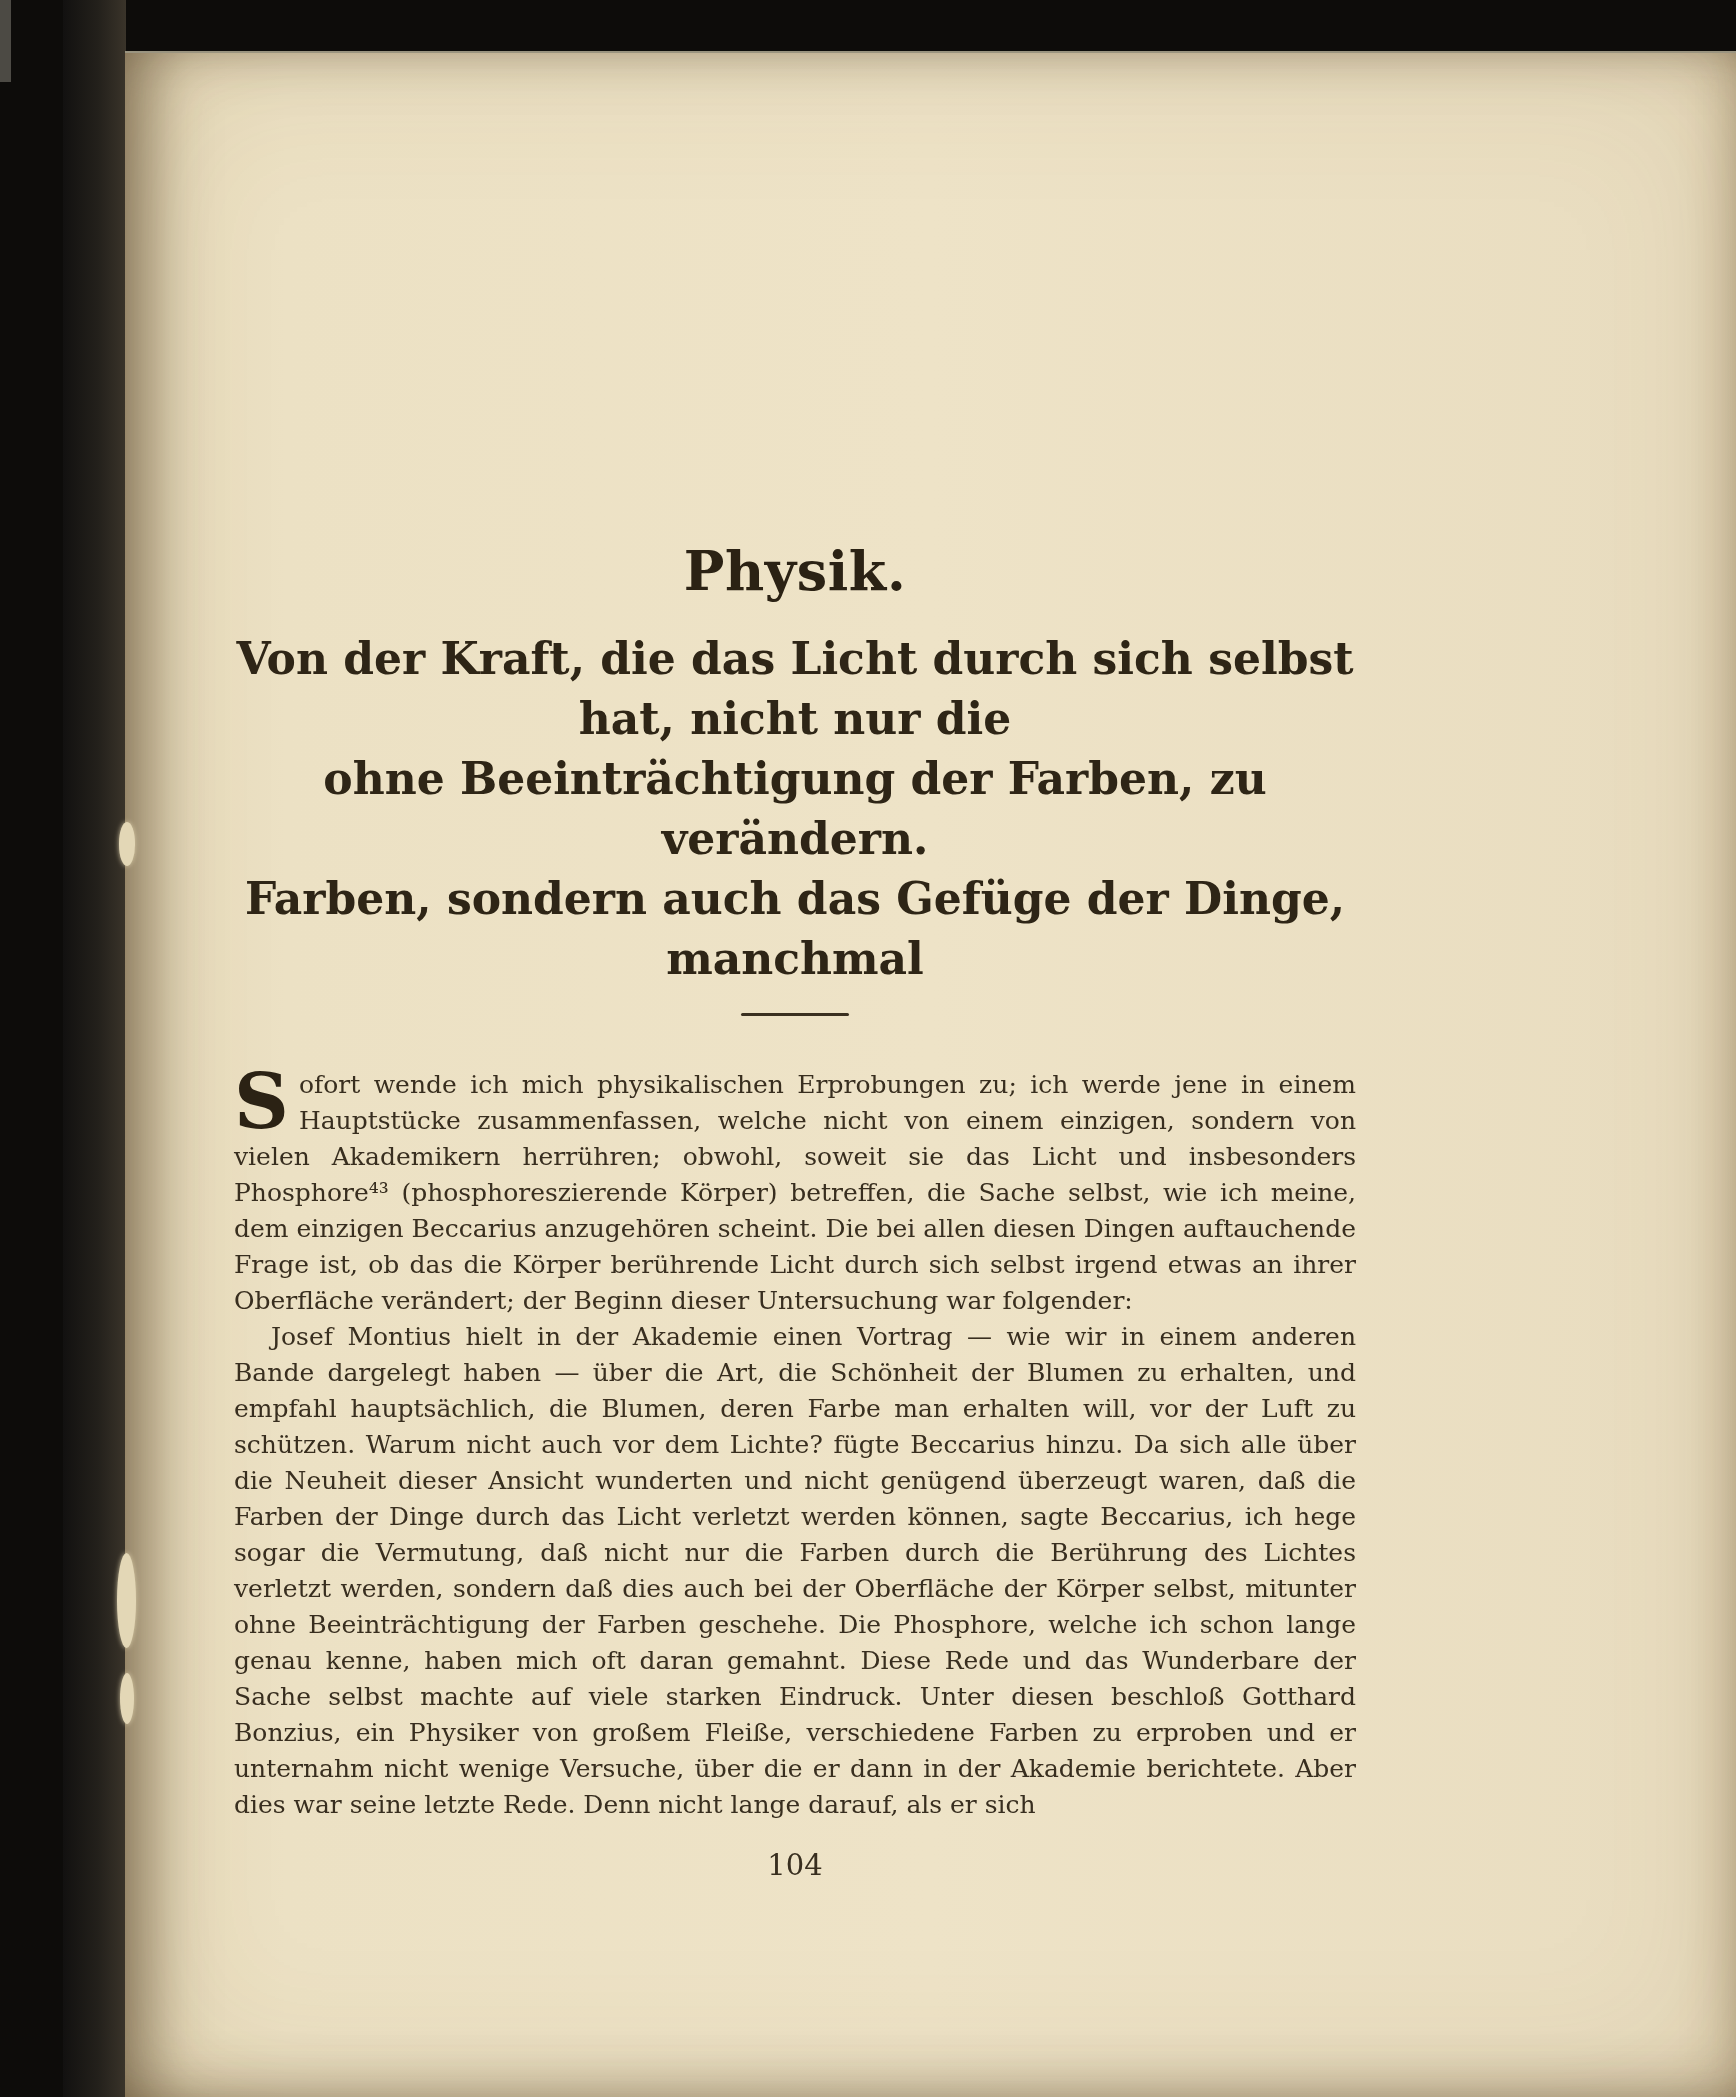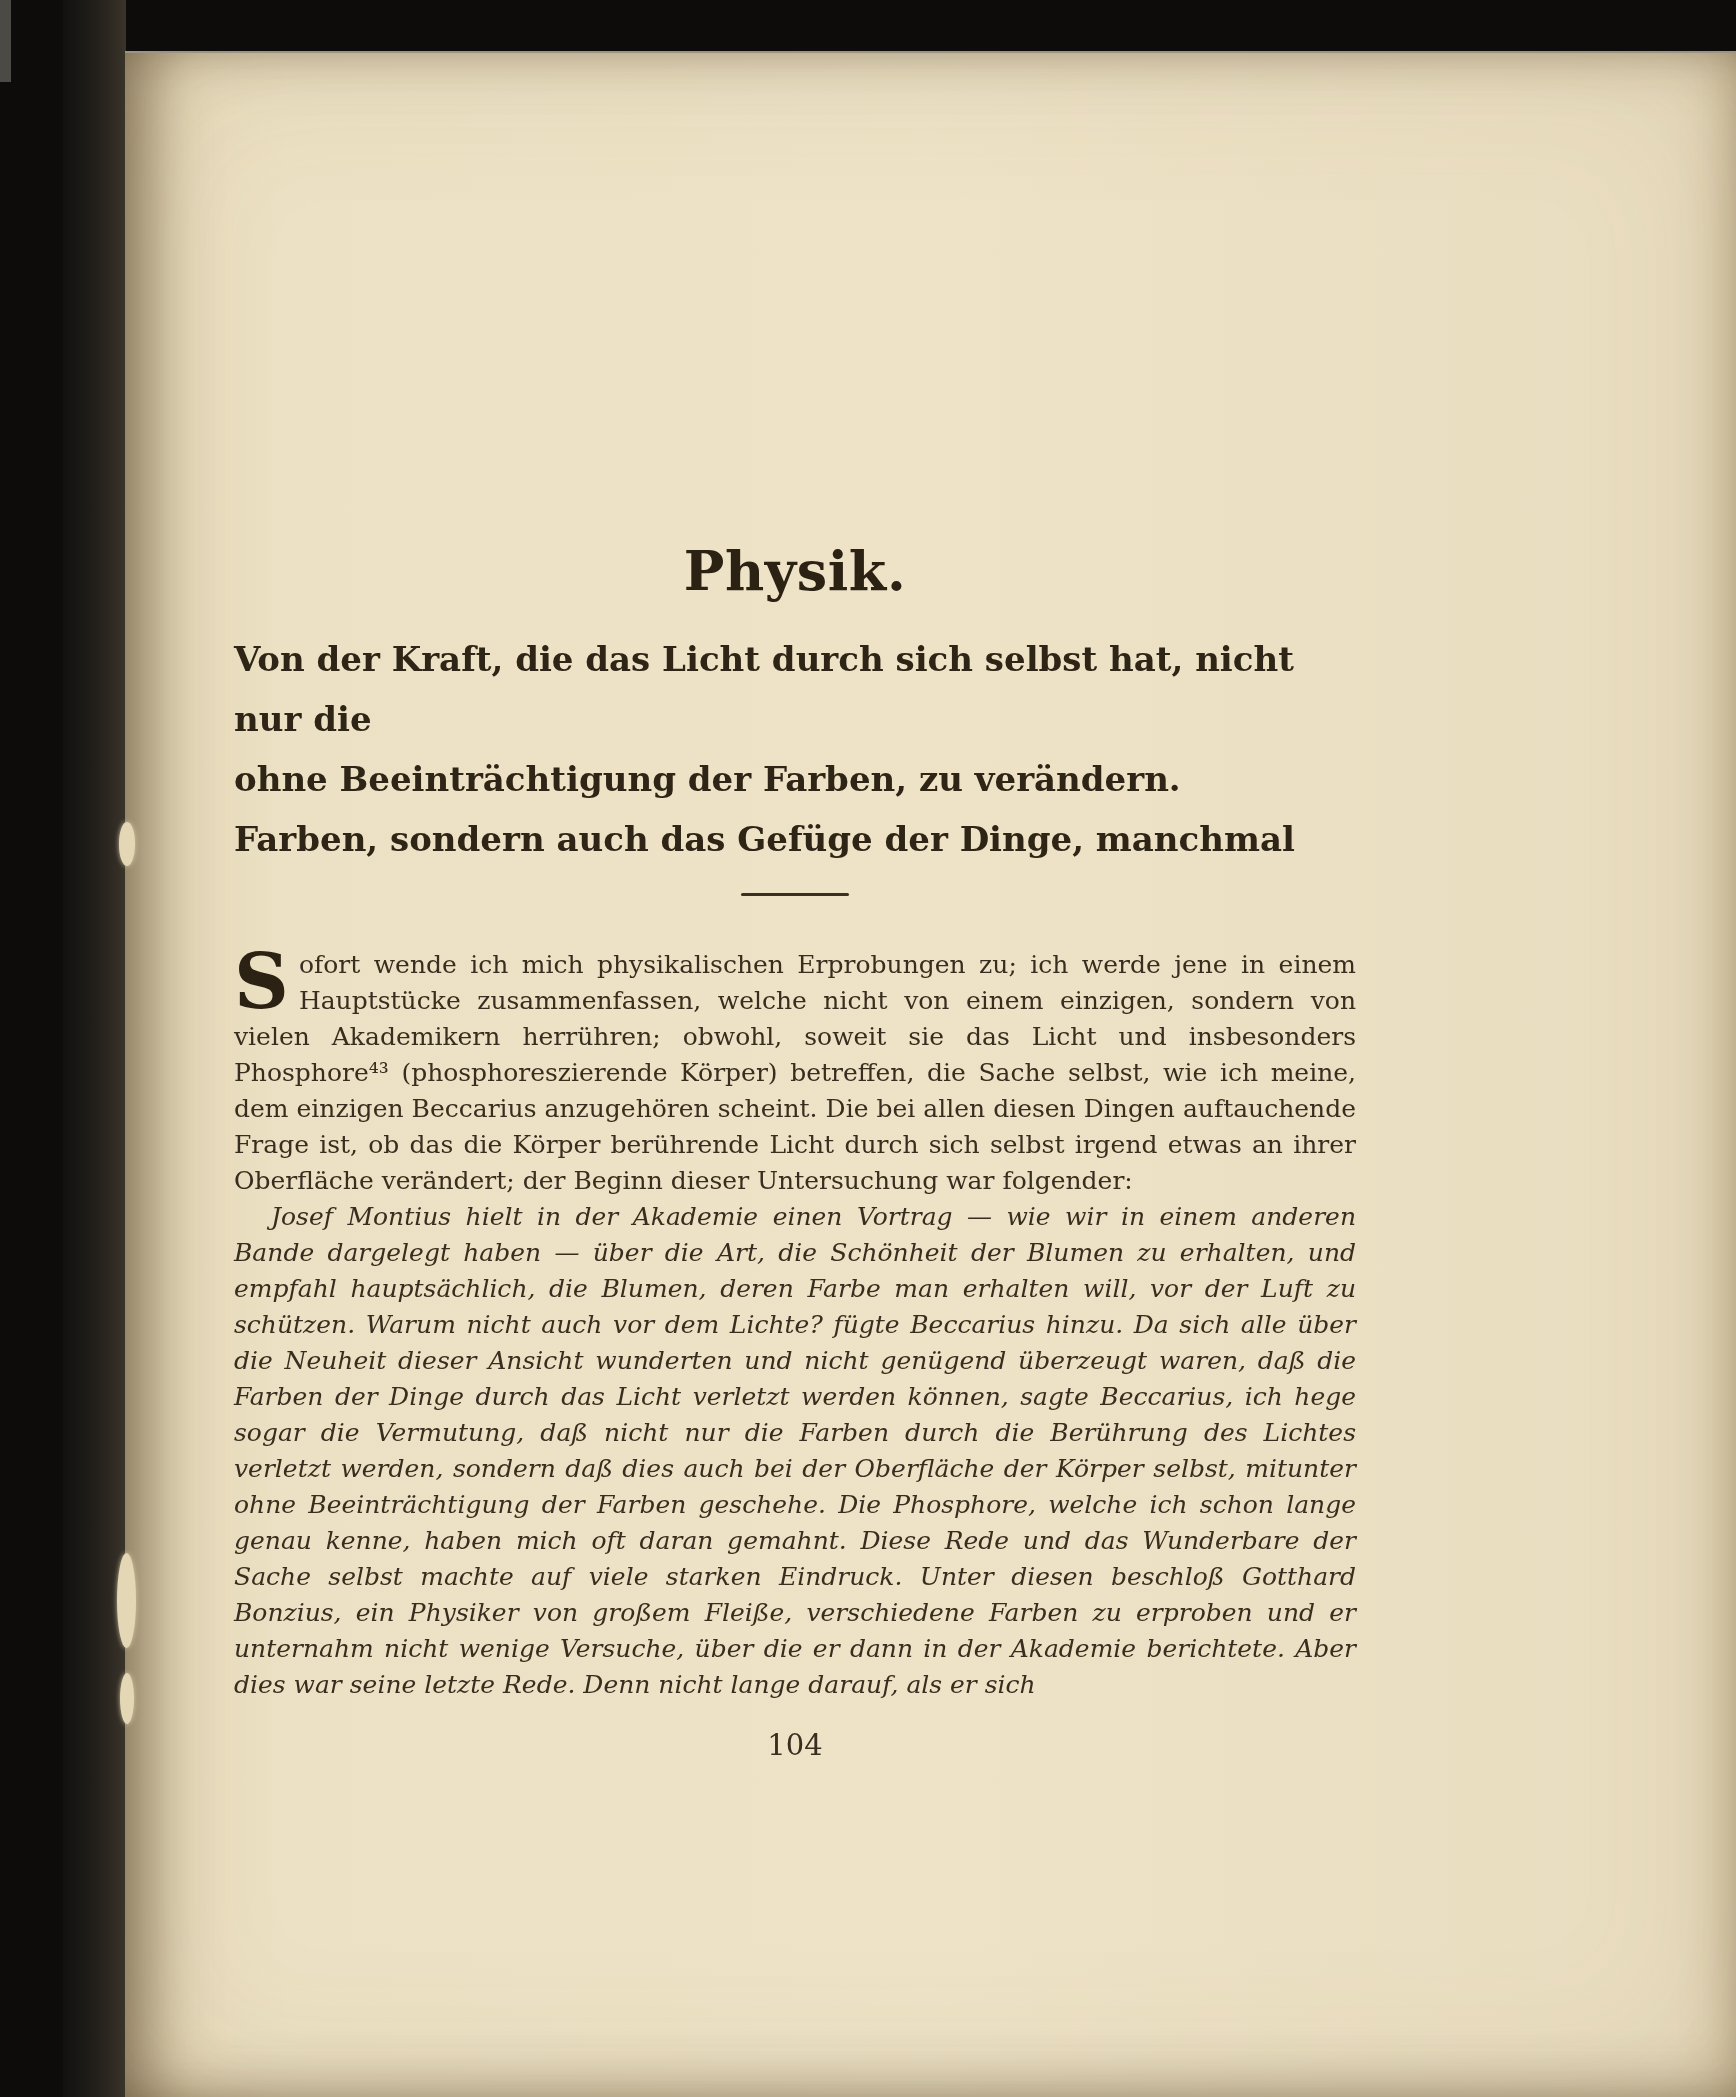--- a/index.html
+++ b/index.html
@@ -59,23 +59,24 @@
     margin: 488px 0 0 0;
     font-size: 54px;
     line-height: 60px;
     font-weight: bold;
     text-align: center;
     color: #2b2214;
     letter-spacing: 0.6px;
   }
   .heading {
     margin-top: 28px;
-    font-size: 34px;
+    font-size: 44px;
     line-height: 60px;
     font-weight: bold;
+    text-align: center;
     color: #2e2516;
   }
   .divider {
     width: 108px;
     height: 3.2px;
     margin: 24px auto 0 auto;
     background: #3a3020;
     border-radius: 1.9px;
   }
   .para {
@@ -91,21 +92,20 @@
   .dropcap {
     float: left;
     font-size: 76px;
     line-height: 62px;
     padding: 3.8px 10px 0 0;
     font-weight: bold;
     color: #2b2214;
   }
   .para-indent {
     text-indent: 37px;
-    font-style: italic;
   }
   .pageno {
     margin-top: 25px;
     text-align: center;
     font-size: 29px;
     color: #382e1f;
   }
 </style>
 </head>
 <body>

